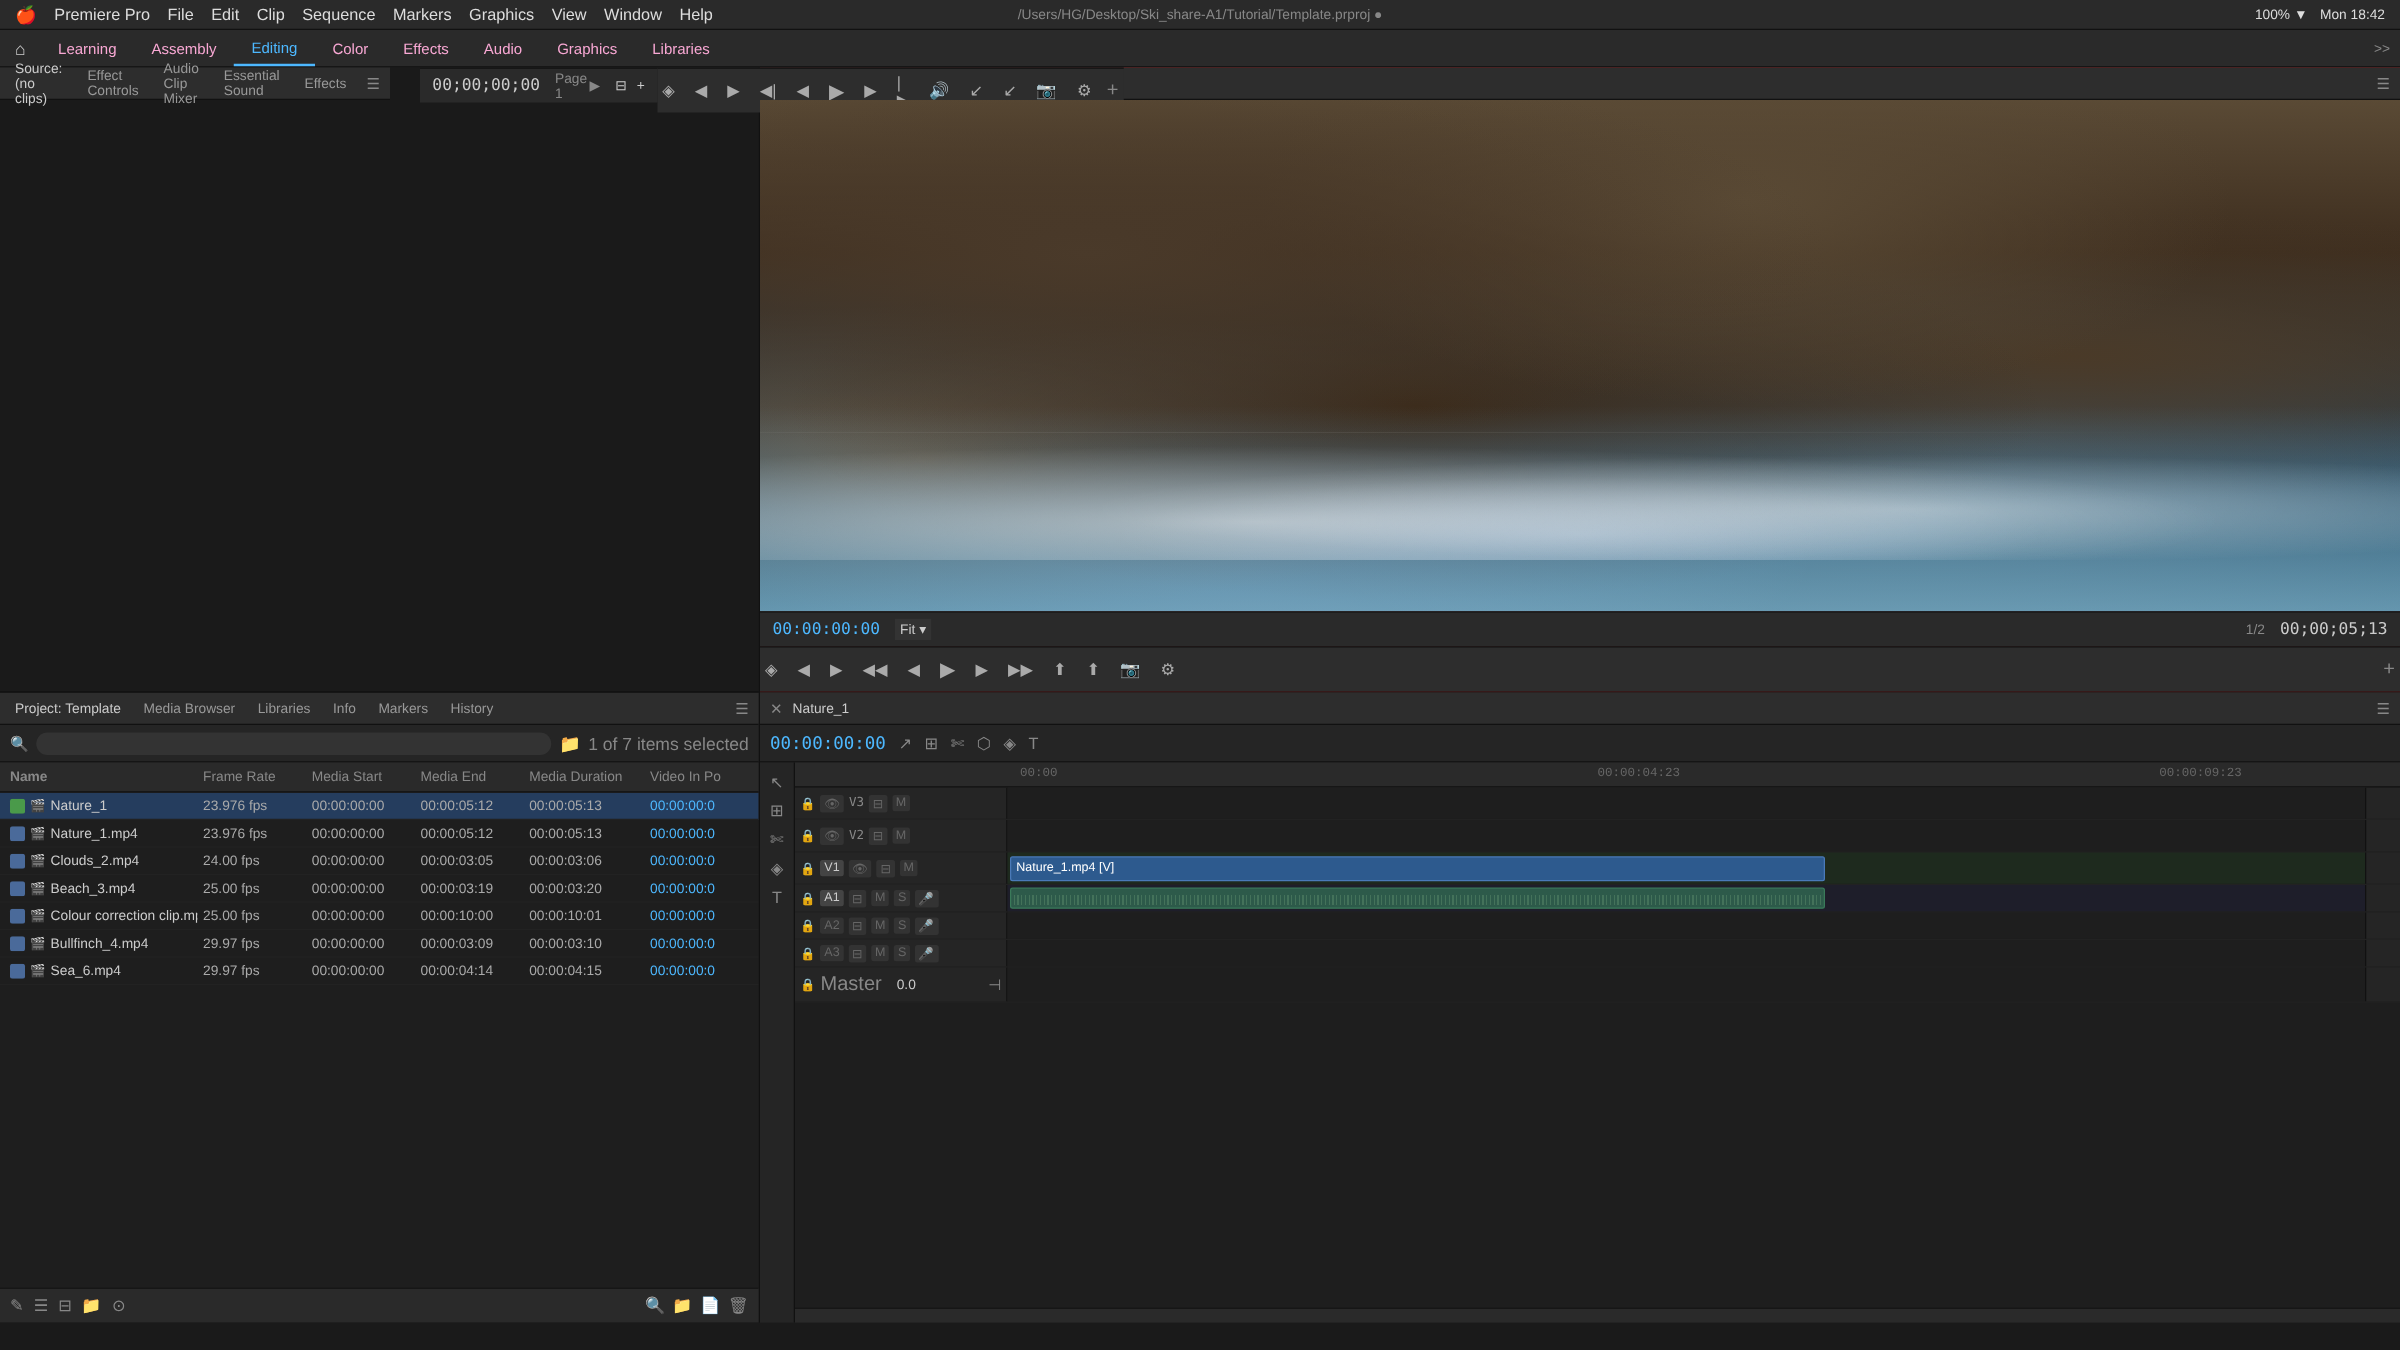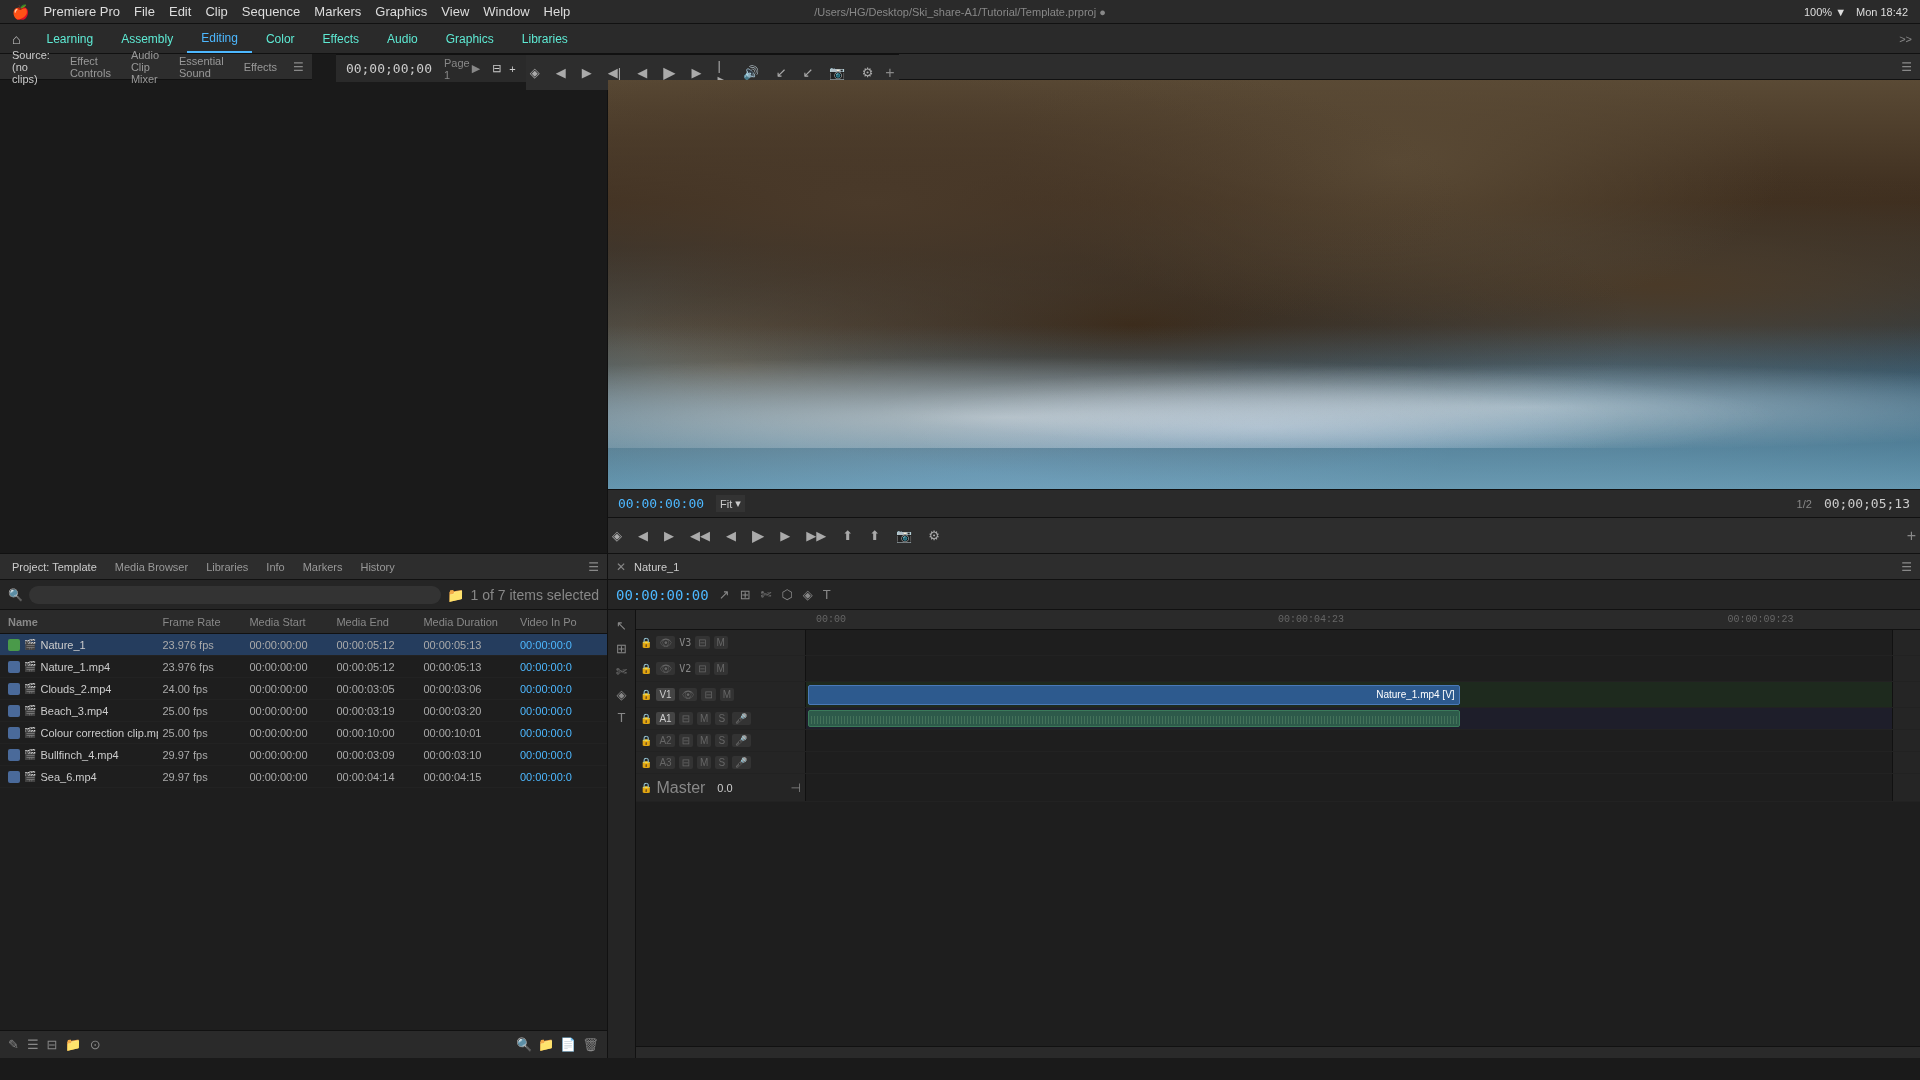--- a/index.html
+++ b/index.html
@@ -42,21 +42,21 @@
       background: #2a2a2a;
       display: flex;
       align-items: center;
       border-bottom: 1px solid #111;
     }
     .home-icon { padding: 0 12px; color: #ccc; font-size: 14px; }
     .workspace-tabs { display: flex; align-items: center; flex: 1; }
     .workspace-tab {
       padding: 6px 14px;
       font-size: 12px;
-      color: #5eead4;
+      color: #f9a8d4;
       cursor: pointer;
       position: relative;
     }
     .workspace-tab.active {
       color: #4db8ff;
       border-bottom: 2px solid #4db8ff;
     }
     .ws-more { padding: 0 8px; color: #888; cursor: pointer; }
 
     
@@ -502,21 +502,20 @@
       height: 80%;
       top: 10%;
       border-radius: 2px;
       display: flex;
       align-items: center;
       padding: 0 4px;
       font-size: 10px;
       color: #fff;
       white-space: nowrap;
       overflow: hidden;
-      justify-content: flex-end;
     }
     .tl-clip.video { background: #2d5a8e; border: 1px solid #4a7ab8; }
     .tl-clip.audio { background: #2d5a4a; border: 1px solid #3a7a5a; }
 
     .tl-track.audio { height: 22px; }
     .tl-track.master { height: 28px; }
     .master-label { font-size: 16px; color: #888; }
     .master-value { font-size: 11px; color: #ccc; }
 
     

